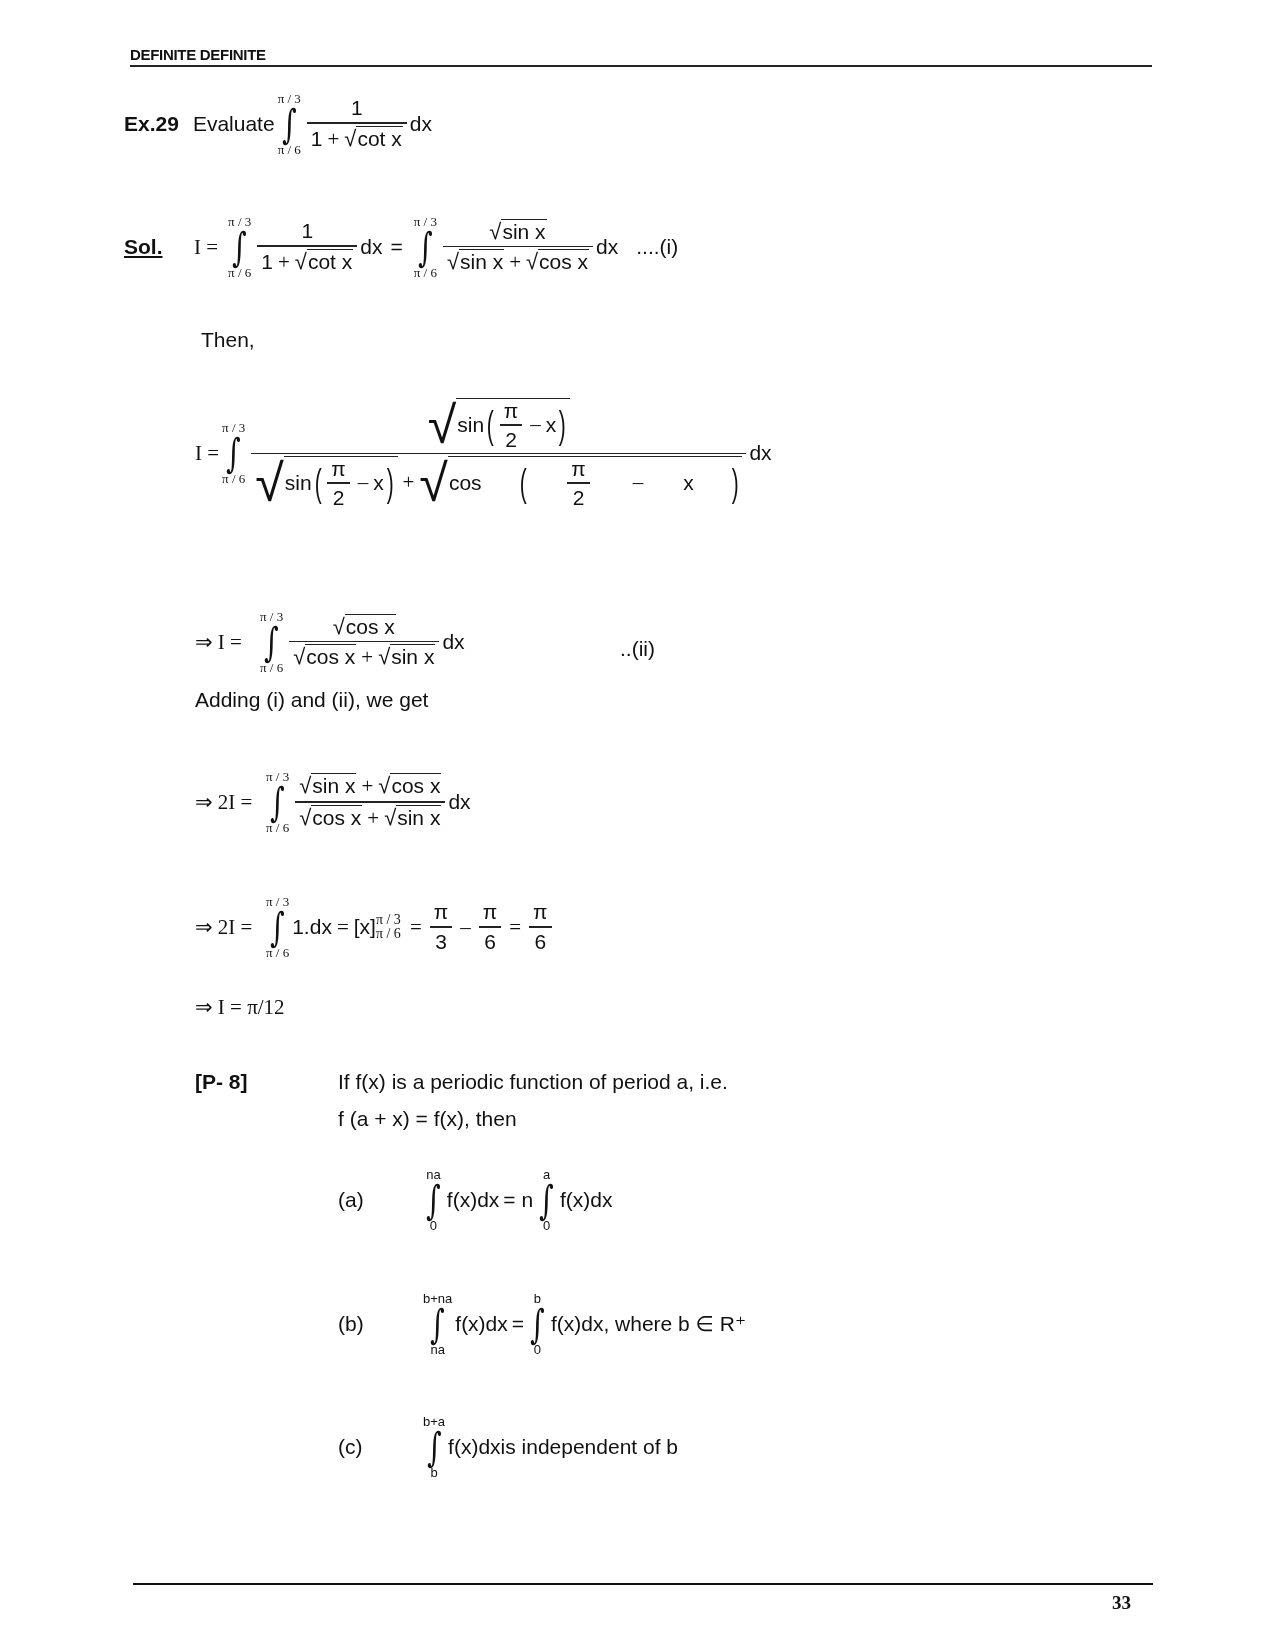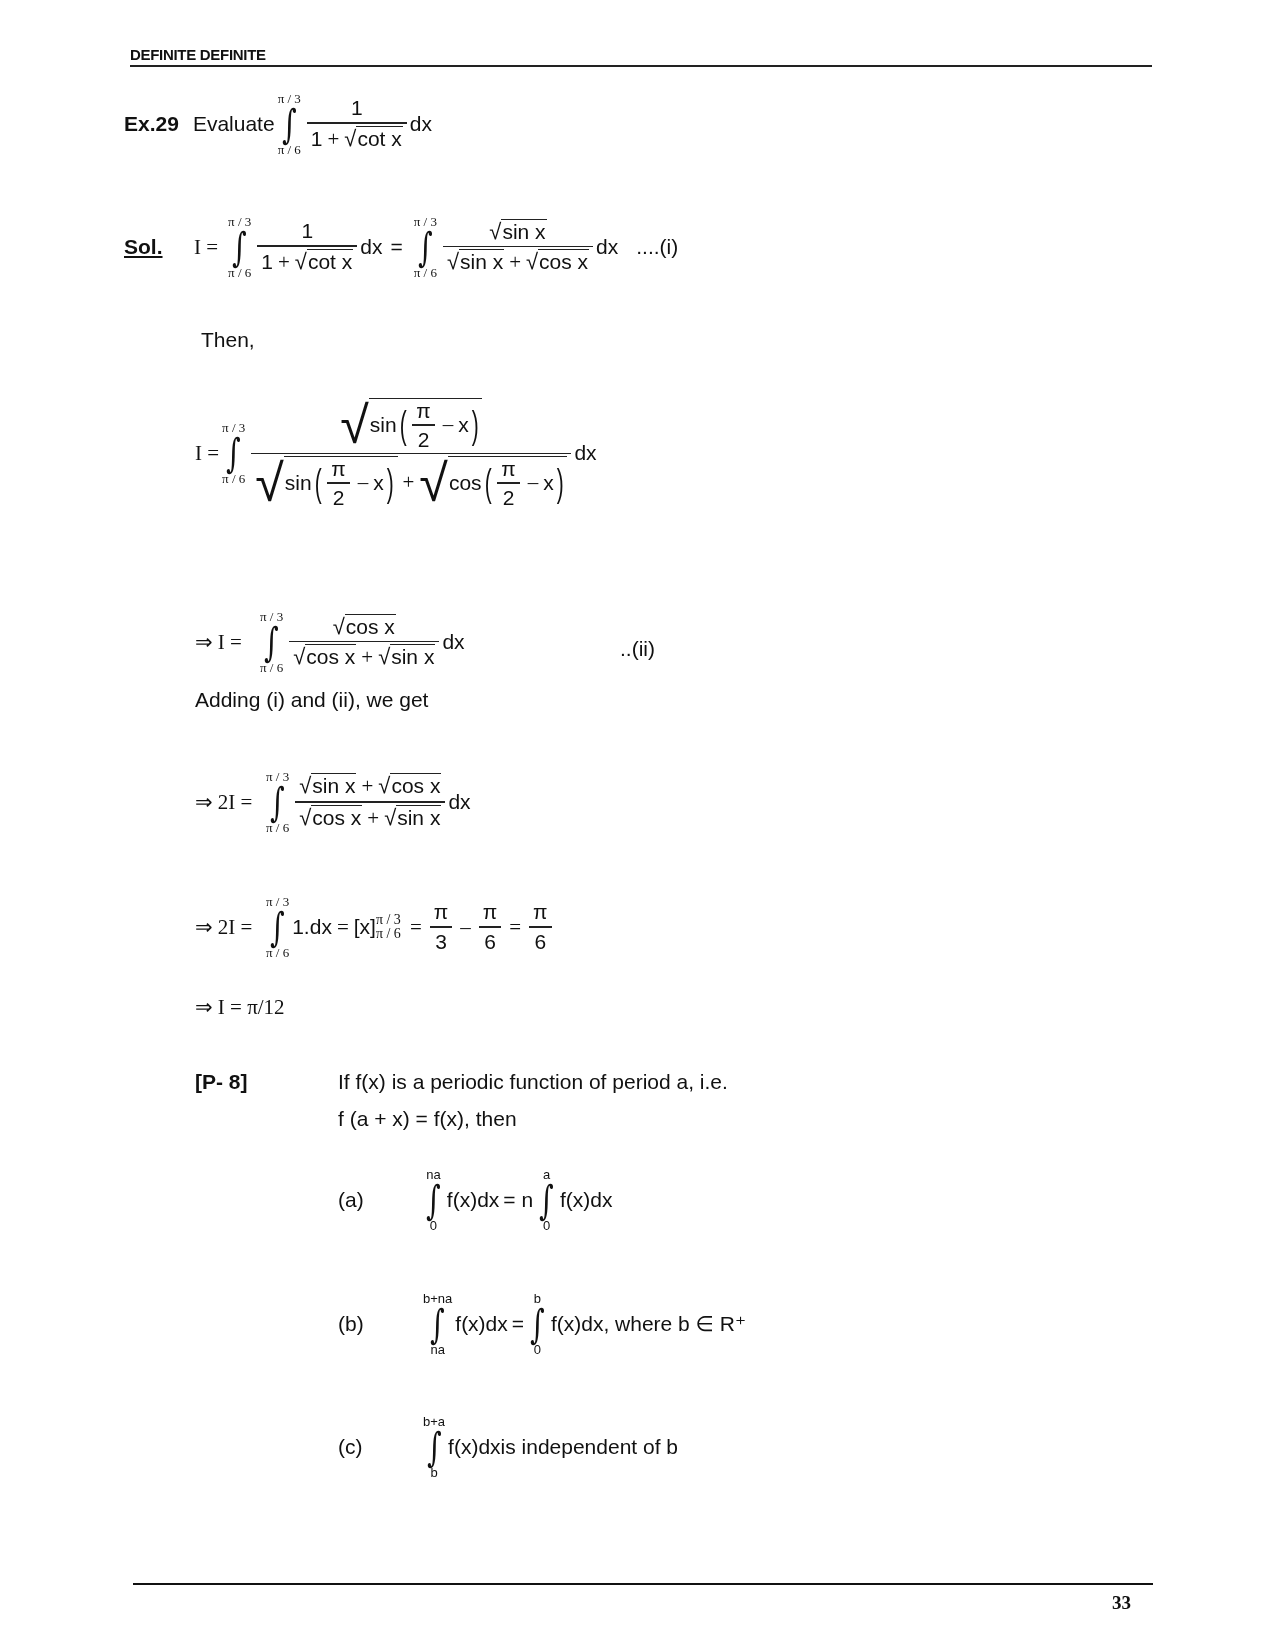--- a/index.html
+++ b/index.html
@@ -144,21 +144,21 @@
                 <span class="den">2</span>
               </span>
           <span class="op">–</span>
               <span>x</span>
               <span class="par">)</span>
         </span>
           </span>
         <span class="op">+</span>
         <span class="sq tall">
             <span class="rad">√</span>
-            <span class="under" style="display:inline-flex;align-items:center;">
+            <span class="under" style="display:inline-flex;align-items:center;gap:35px;">
           <span>cos</span>
               <span class="par">(</span>
           <span class="frac">
                 <span class="num">π</span>
                 <span class="bar"></span>
                 <span class="den">2</span>
               </span>
           <span class="op">–</span>
               <span>x</span>
               <span class="par">)</span>

